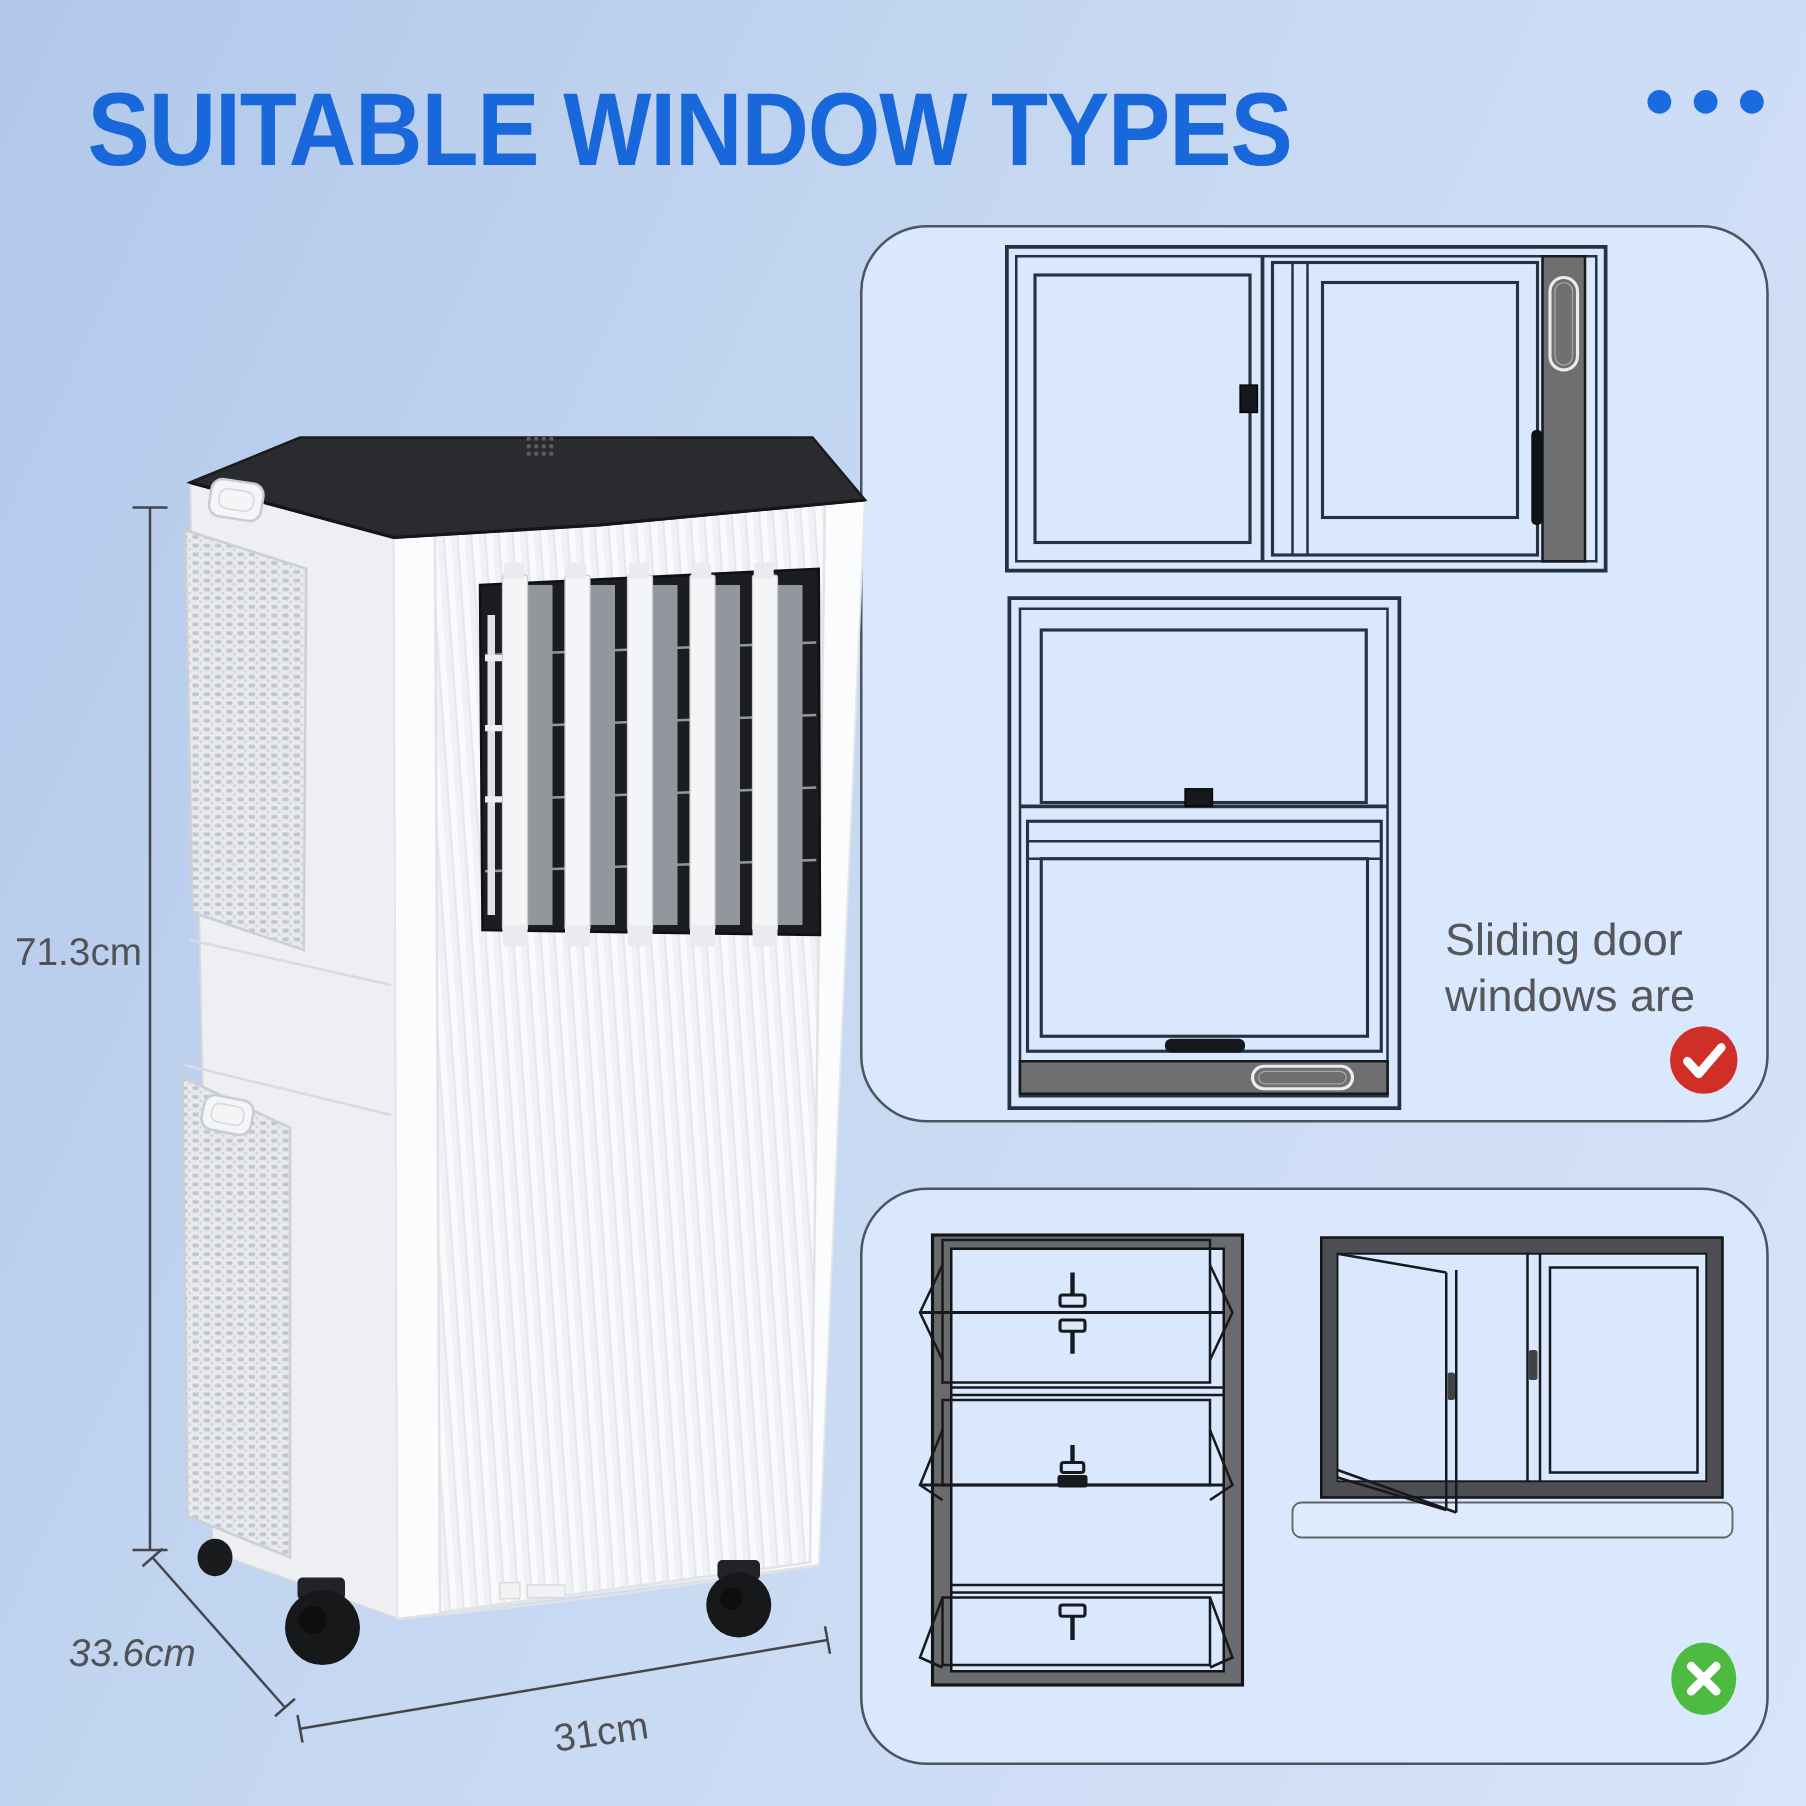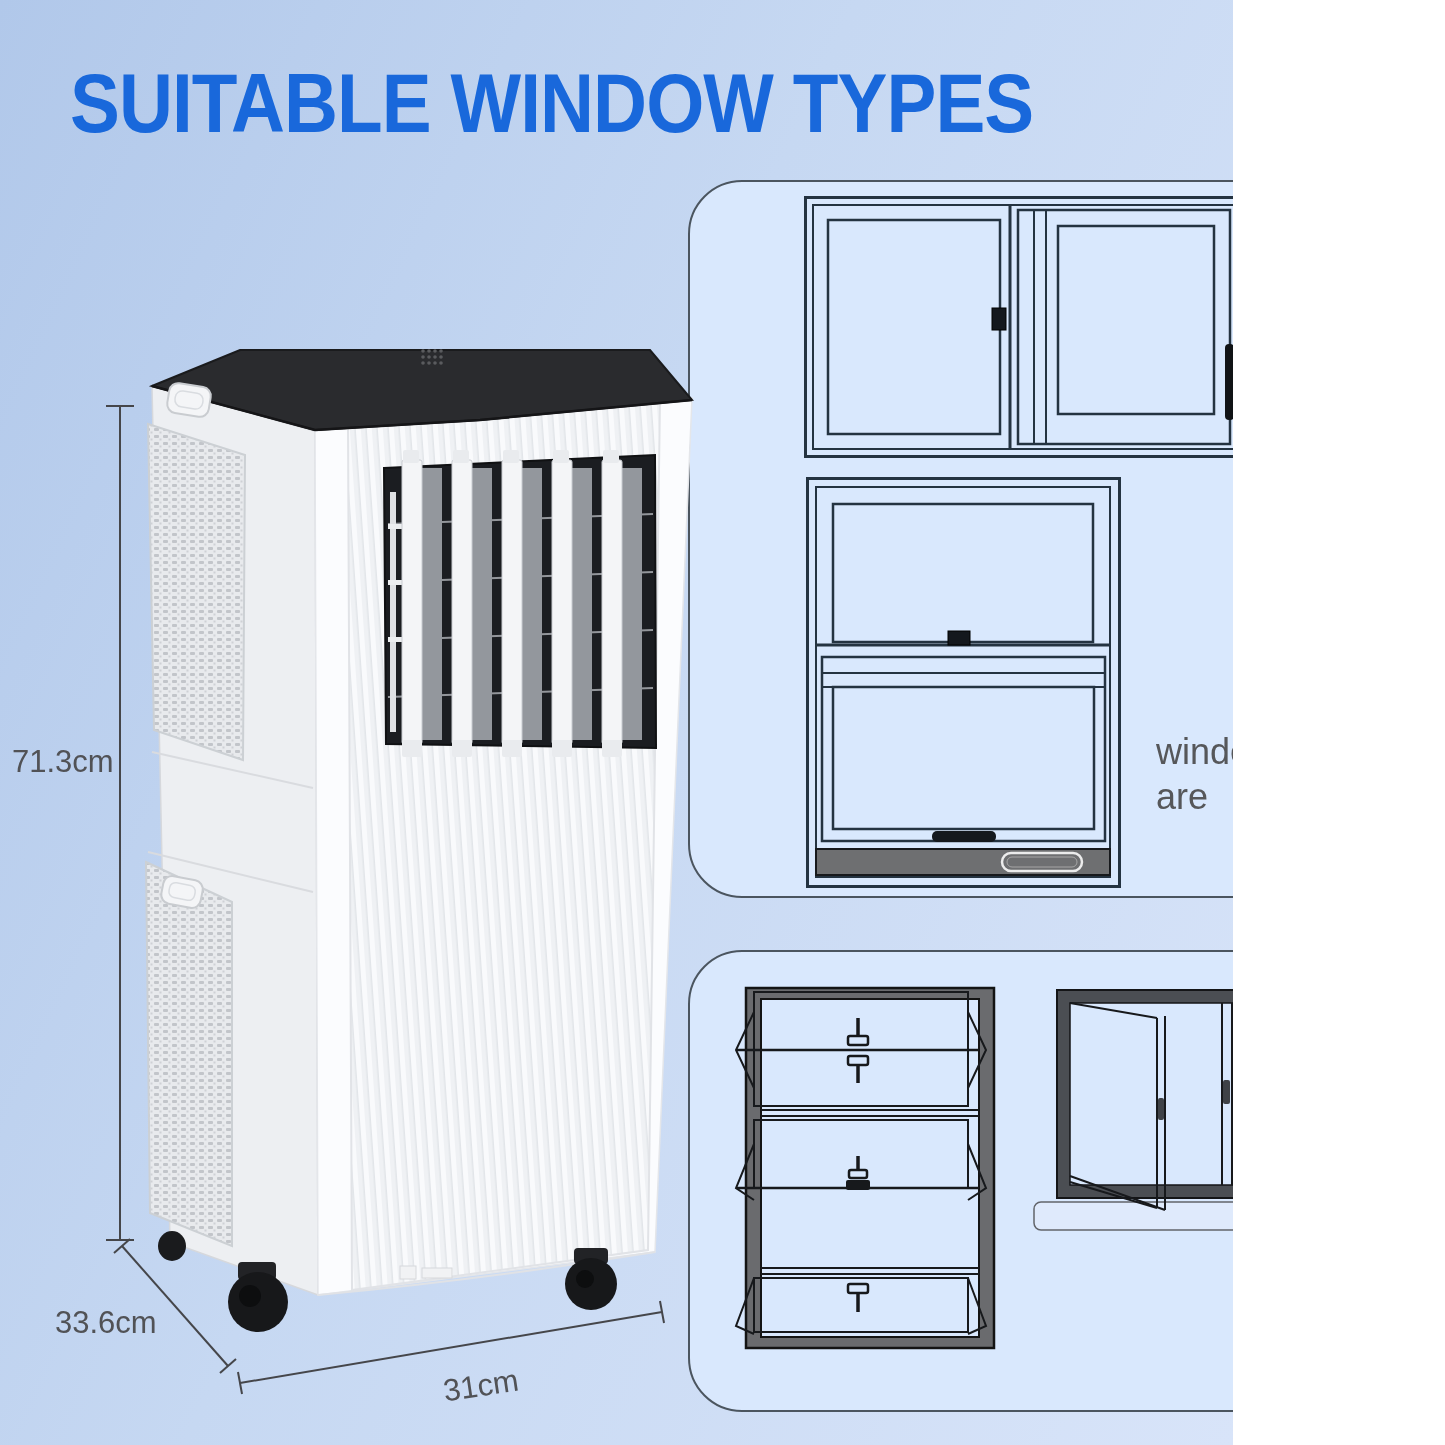--- a/index.html
+++ b/index.html
@@ -1,17 +1,17 @@
 <!DOCTYPE html>
 <html><head>
 <meta charset="utf-8">
 <style>
   html,body{margin:0;padding:0;}
   .stage{
-    position:relative;width:1233px;height:1445px;overflow:hidden;
+    position:relative;width:1445px;height:1445px;overflow:hidden;
     background:linear-gradient(115deg,#b1c8ea 0%,#c6d8f2 45%,#d8e4f9 100%);
     font-family:"Liberation Sans",sans-serif;
   }
   .title{
     position:absolute;left:70px;top:56px;margin:0;
     font-size:83px;font-weight:bold;color:#1968db;letter-spacing:-1px;
     transform:scaleX(.9);transform-origin:left top;white-space:nowrap;
   }
   .dots{position:absolute;left:1318px;top:72px;display:flex;gap:18px;}
   .dot{width:19px;height:19px;border-radius:50%;background:#1a6be0;}
@@ -23,21 +23,21 @@
   .card-bottom{top:950px;height:462px;}
   .overlay{position:absolute;left:0;top:0;}
   .caption{position:absolute;color:#56575a;font-size:36px;line-height:45px;}
   .caption-1{left:1156px;top:729px;}
   .caption-2{left:1032px;top:1258px;line-height:48px;}
   .badge{position:absolute;}
   .badge-check{left:1335px;top:820px;}
   .badge-cross{left:1335px;top:1312px;}
   .dim{position:absolute;color:#515256;font-size:31px;white-space:nowrap;}
   .dim-h{left:12px;top:744px;}
-  .dim-d{left:55px;top:1305px;}
+  .dim-d{left:55px;top:1305px;font-style:italic;}
   .dim-w{left:443px;top:1368px;transform:rotate(-8.5deg);}
 </style>
 </head>
 <body>
 
 <div class="stage">
 
   <h1 class="title">SUITABLE WINDOW TYPES</h1>
 
   <div class="dots">
@@ -266,20 +266,21 @@
       <line x1="36" y1="13" x2="123" y2="28" stroke-width="2"></line>
       <line x1="123" y1="28" x2="123" y2="218" stroke-width="2"></line>
       <line x1="131" y1="26" x2="131" y2="220" stroke-width="2"></line>
       <line x1="36" y1="186" x2="131" y2="220" stroke-width="2"></line>
       <line x1="36" y1="192" x2="123" y2="218" stroke-width="2"></line>
       <rect x="124" y="108" width="6" height="22" rx="2" fill="#3f4247" stroke="none"></rect>
     </g>
   </svg>
 
   <div class="caption caption-1">
+    <div>Sliding door</div>
     <div>windows are</div>
   </div>
   <div class="caption caption-2">
   </div>
 
   <svg class="badge badge-check" width="56" height="56">
     <circle cx="28" cy="28" r="27" fill="#d02f28"></circle>
     <path d="M15 29 L24 39 L42 18" stroke="#fff" stroke-width="7" fill="none" stroke-linecap="round" stroke-linejoin="round"></path>
   </svg>
   <svg class="badge badge-cross" width="56" height="62">

